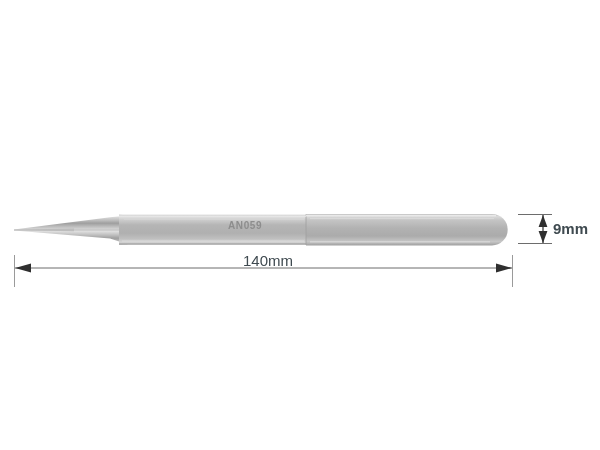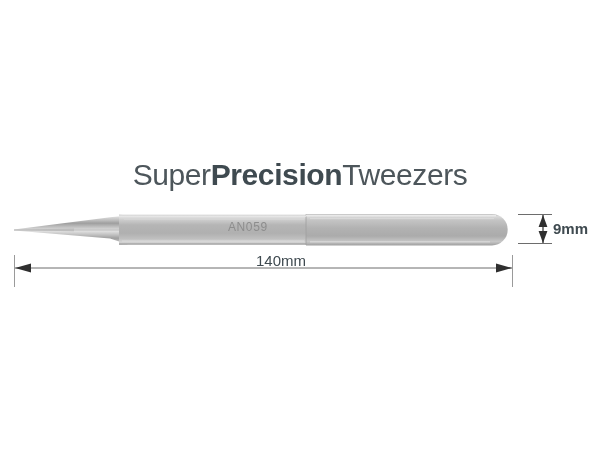--- a/index.html
+++ b/index.html
@@ -58,24 +58,24 @@
     position: absolute;
     left: 0;
     top: 0;
   }
 
   
   #model-label {
     position: absolute;
     left: 228px;
     top: 220px;
-    font-size: 12px;
+    font-size: 10px;
     letter-spacing: 0.6px;
     color: #8d8d8d;
-    font-weight: 400;
+    font-weight: 700;
     user-select: none;
   }
 
   
   #brand-mark {
     position: absolute;
     left: 412px;
     top: 216px;
     font-size: 21px;
     letter-spacing: 2px;
@@ -84,21 +84,21 @@
     opacity: 0.85;
     user-select: none;
   }
   #dim-length-svg {
     position: absolute;
     left: 0;
     top: 255px;
   }
   #dim-length-label {
     position: absolute;
-    left: 16px;
+    left: 3px;
     top: 252px;
     width: 530px;
     text-align: center;
     font-size: 15px;
     color: #3f4a50;
     font-weight: 400;
   }
   #dim-height-svg {
     position: absolute;
     left: 518px;
@@ -112,23 +112,20 @@
     color: #3f4a50;
     font-weight: 700;
     white-space: nowrap;
   }
 </style>
 </head>
 <body>
 
 <div id="canvas">
 
-  <div id="product-title">
-    <span class="t-light">Super</span><span class="t-bold">Precision</span><span class="t-light">Tweezers</span>
-  </div>
 
   <div id="tweezer">
 
     <svg id="tip-svg" width="120" height="50" viewBox="0 0 120 50">
       <defs>
         <linearGradient id="tipGrad" x1="0" y1="0" x2="0" y2="1">
           <stop offset="0%" stop-color="#e6e6e6"></stop>
           <stop offset="35%" stop-color="#bcbcbc"></stop>
           <stop offset="55%" stop-color="#9f9f9f"></stop>
           <stop offset="100%" stop-color="#d8d8d8"></stop>

